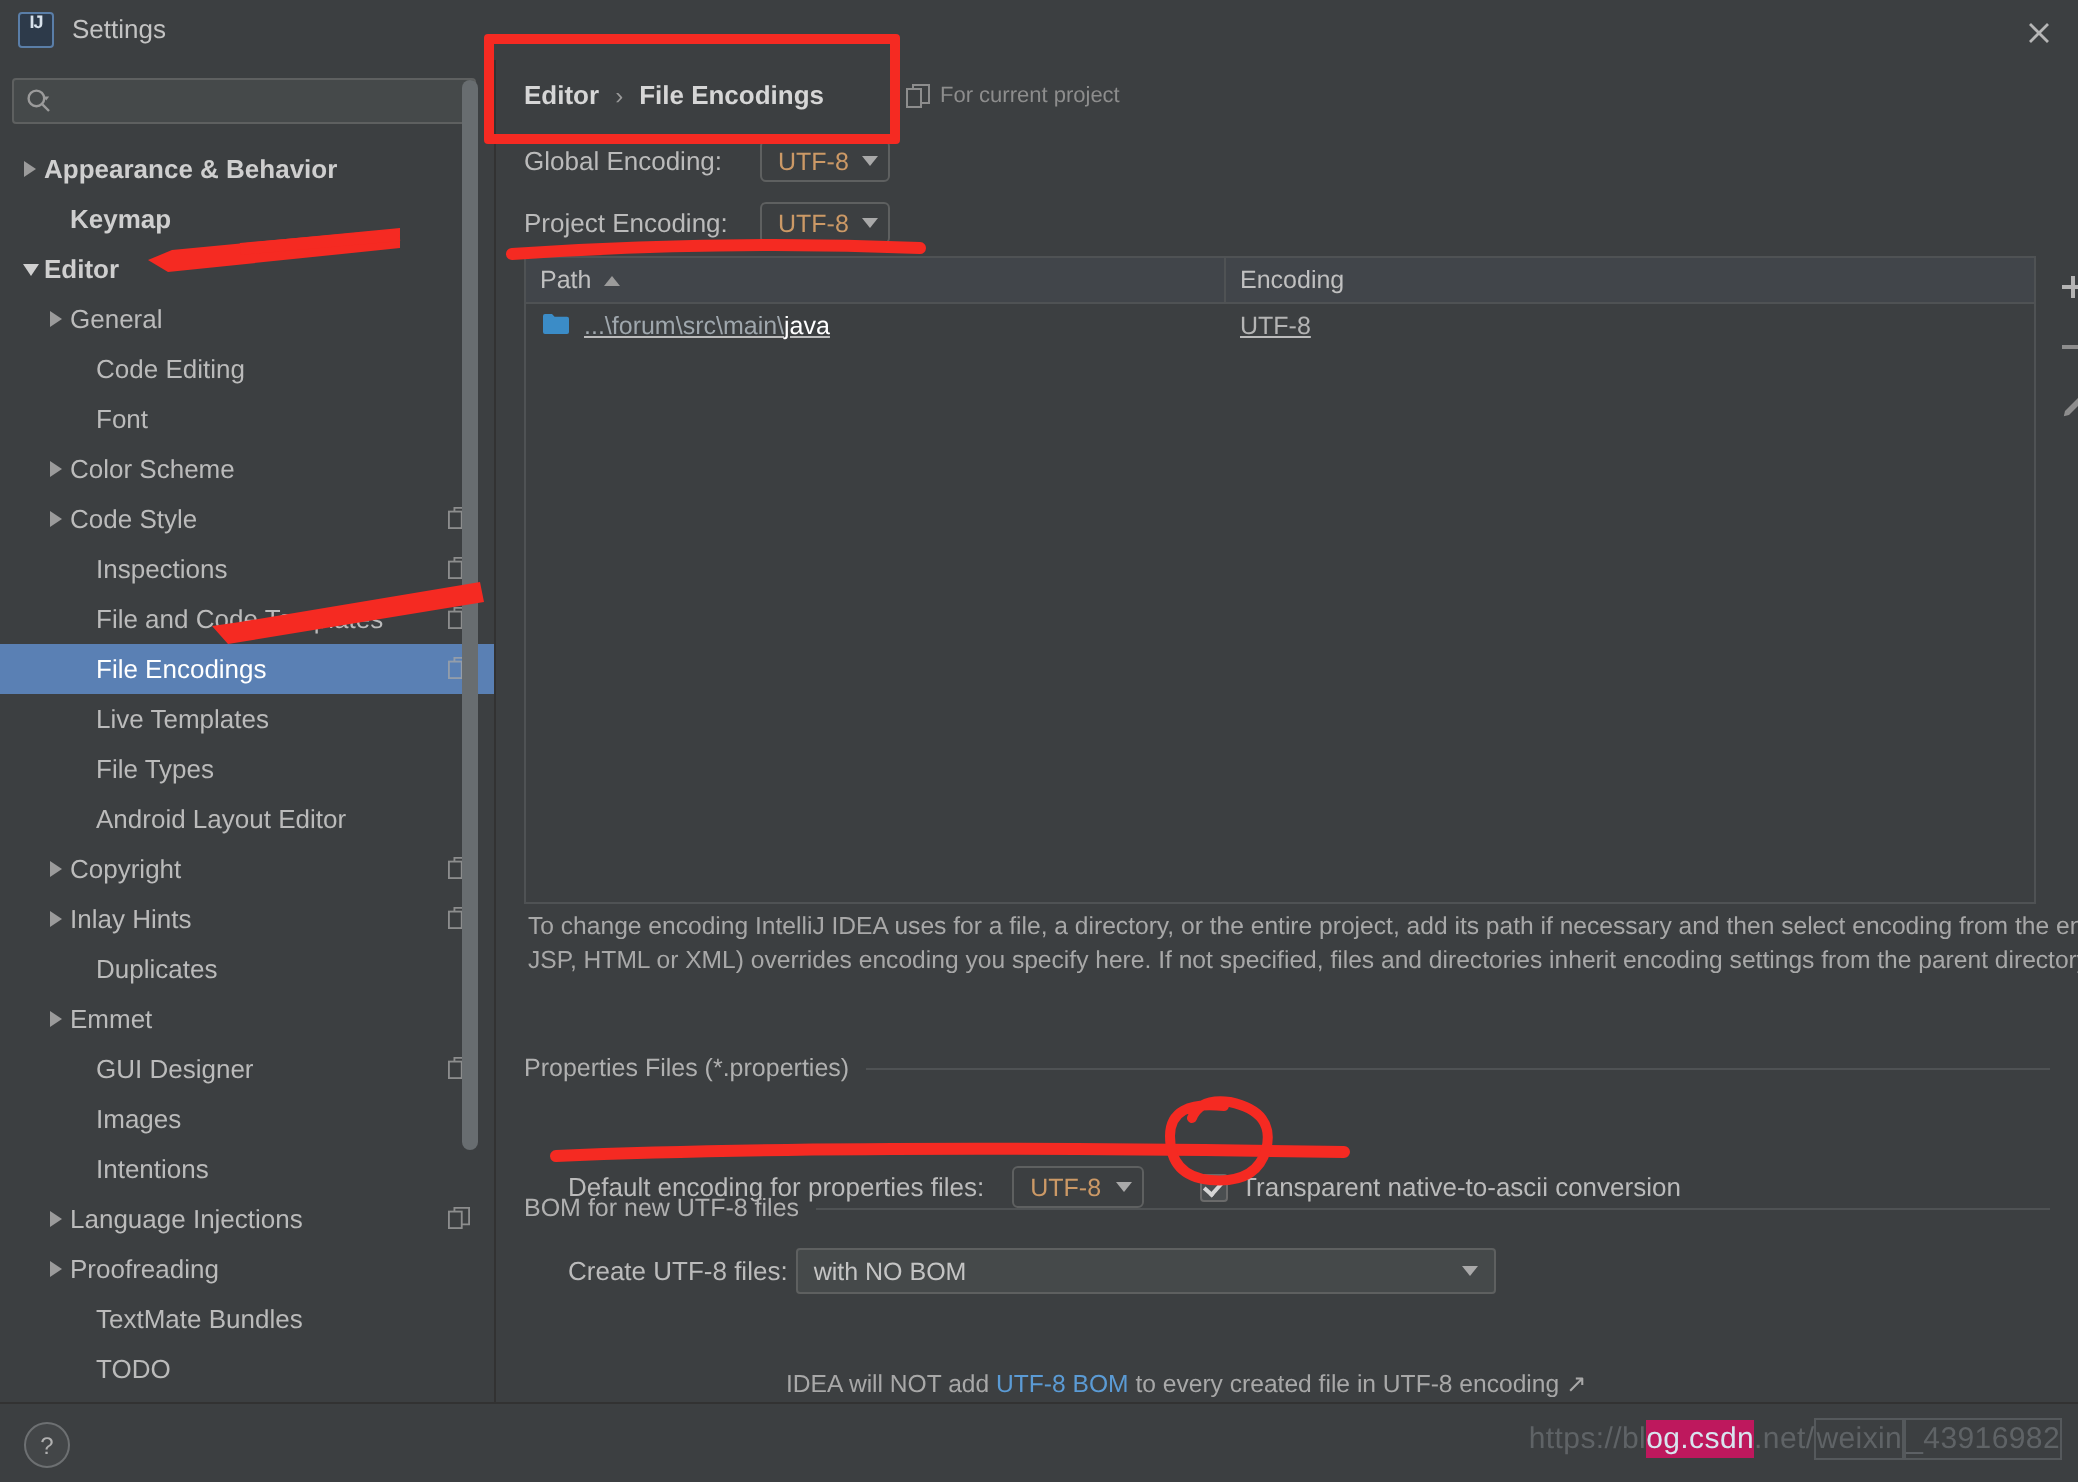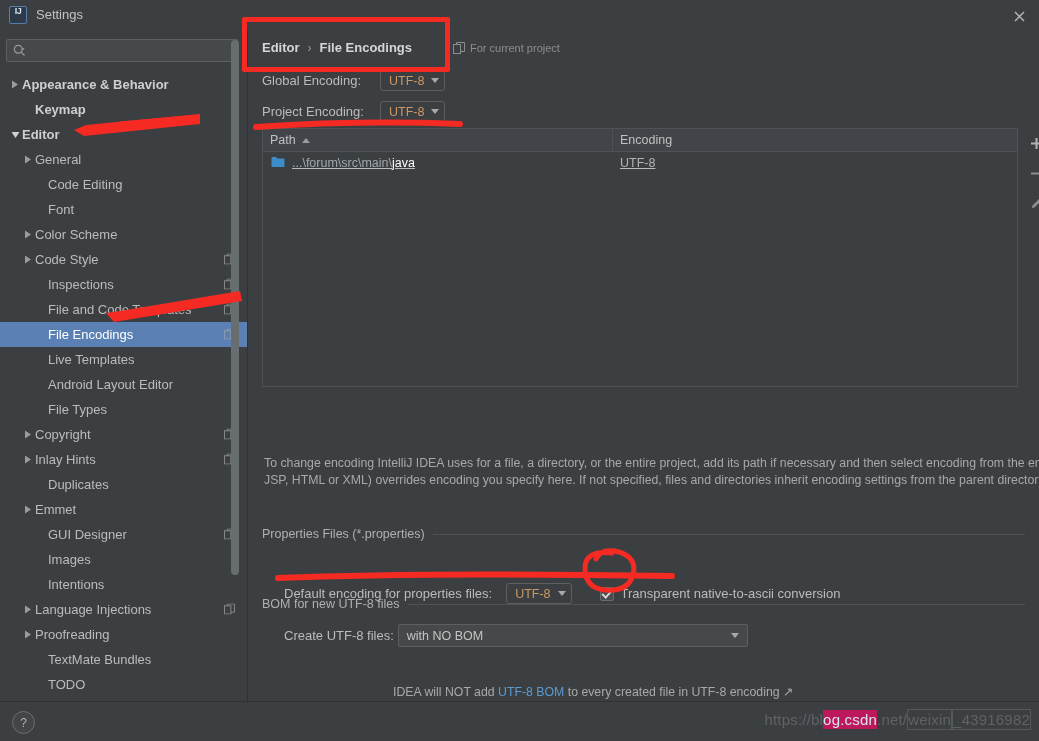--- a/index.html
+++ b/index.html
@@ -142,21 +142,21 @@
     box-sizing: border-box;
     cursor: pointer;
     gap: 7px;
   }
   .combo .cval { font-size: 12.5px; color: #cc9966; white-space: nowrap; }
   .caret { width: 0; height: 0; border-left: 4px solid transparent;
            border-right: 4px solid transparent; border-top: 5px solid #a9a9a9; }
 
   
   .table-box {
-    position: absolute; left: 14px; top: 98px; width: 756px; height: 259px;
+    position: absolute; left: 14px; top: 98px; width: 756px; height: 324px;
     border: 1px solid #4f5254;
     background: #3c3f41;
     box-sizing: border-box;
   }
   .thead {
     display: flex; height: 23px;
     background: #41454a;
     border-bottom: 1px solid #4f5254;
     box-sizing: border-box;
   }
@@ -369,25 +369,25 @@
               <rect x="0.5" y="2.5" width="7" height="9" stroke="#a7a7a7" stroke-width="1" fill="none"></rect>
               <path d="M3.5 2.5 V0.5 H11.5 V9.5 H7.5" stroke="#a7a7a7" stroke-width="1" fill="none"></path>
             </svg></span>
         </div>
         <div class="tree-item" style="padding-left: 34px;">
           <span class="twisty"></span>
           <span class="tree-label">Live Templates</span>
         </div>
         <div class="tree-item" style="padding-left: 34px;">
           <span class="twisty"></span>
+          <span class="tree-label">File Types</span>
+        </div>
+        <div class="tree-item" style="padding-left: 34px;">
+          <span class="twisty"></span>
           <span class="tree-label">Android Layout Editor</span>
-        </div>
-        <div class="tree-item" style="padding-left: 34px;">
-          <span class="twisty"></span>
-          <span class="tree-label">File Types</span>
         </div>
         <div class="tree-item" style="padding-left: 21px;">
           <span class="twisty">
             <svg width="8" height="9" viewBox="0 0 8 9">
               <path d="M1 0.5 L7 4.5 L1 8.5 Z" fill="#9b9b9b"></path>
             </svg>
           </span>
           <span class="tree-label">Copyright</span>
           <span class="proj-badge"><svg width="11" height="11" viewBox="0 0 12 12">
               <rect x="0.5" y="2.5" width="7" height="9" stroke="#a7a7a7" stroke-width="1" fill="none"></rect>

